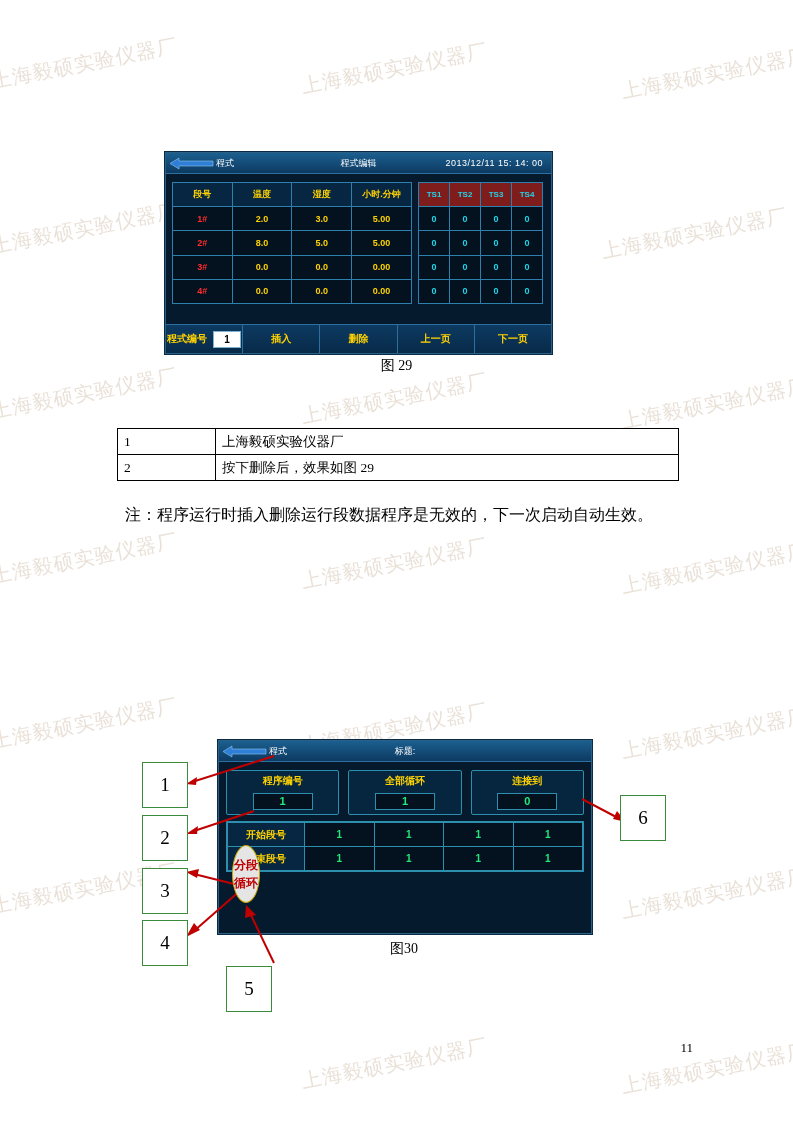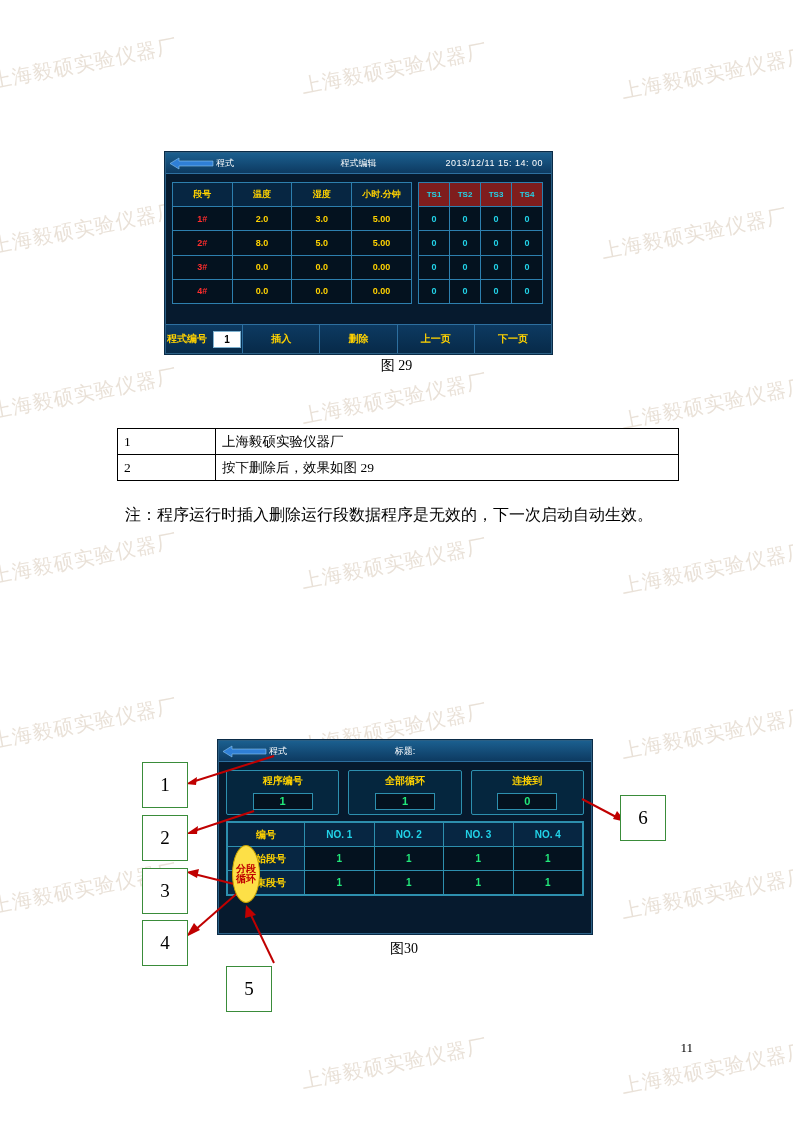--- a/index.html
+++ b/index.html
@@ -139,22 +139,22 @@
   .g-tbl td{
     border:1px solid #2d8fae;text-align:center;height:21px;font-size:10px;font-weight:bold;
     font-family:"Liberation Sans", sans-serif;
   }
   .g-head{color:#22d3e8;background:#072642;}
   .g-rowlab{color:#ffd200;background:#072642;width:74px;}
   .g-val{color:#22e87a;background:#04121f;}
   .g-val.zero{color:#ffd200;}
   .ellipse{
     position:absolute;left:232px;top:845px;width:26px;height:56px;
-    background:#fde047;border:1px solid #caa400;border-radius:50%;
-    color:#c00000;font-size:10px;font-weight:bold;line-height:10px;
+    background:#e5e5e5;border:1px solid #caa400;border-radius:50%;
+    color:#c00000;font-size:12px;font-weight:bold;line-height:18px;
     display:flex;align-items:center;justify-content:center;text-align:center;
     z-index:20;
   }
   #fig30-cap{position:absolute;left:218px;top:940px;width:372px;}
 
   
   .callout{
     position:absolute;border:1.5px solid #3a8c3a;background:#fff;
     width:44px;height:44px;display:flex;align-items:center;justify-content:center;
     font-size:19px;color:#000;font-family:"Liberation Serif", serif;z-index:18;
@@ -330,27 +330,20 @@
         </div>
         <div class="box">
           <span class="lab">连接到</span>
           <span class="val">0</span>
         </div>
       </div>
 
       <div class="f30-grid">
         <table class="g-tbl">
           <tbody>
-              <tr>
-            <td class="g-head g-rowlab">编号</td>
-            <td class="g-head">NO. 1</td>
-            <td class="g-head">NO. 2</td>
-            <td class="g-head">NO. 3</td>
-            <td class="g-head">NO. 4</td>
-          </tr>
           <tr>
             <td class="g-rowlab">开始段号</td>
             <td class="g-val">1</td>
             <td class="g-val">1</td>
             <td class="g-val">1</td>
             <td class="g-val">1</td>
           </tr>
           <tr>
             <td class="g-rowlab">结束段号</td>
             <td class="g-val">1</td>

